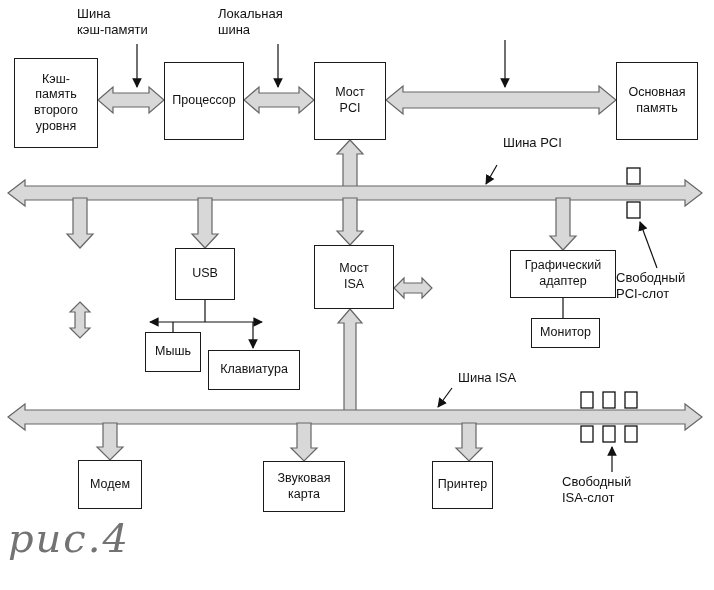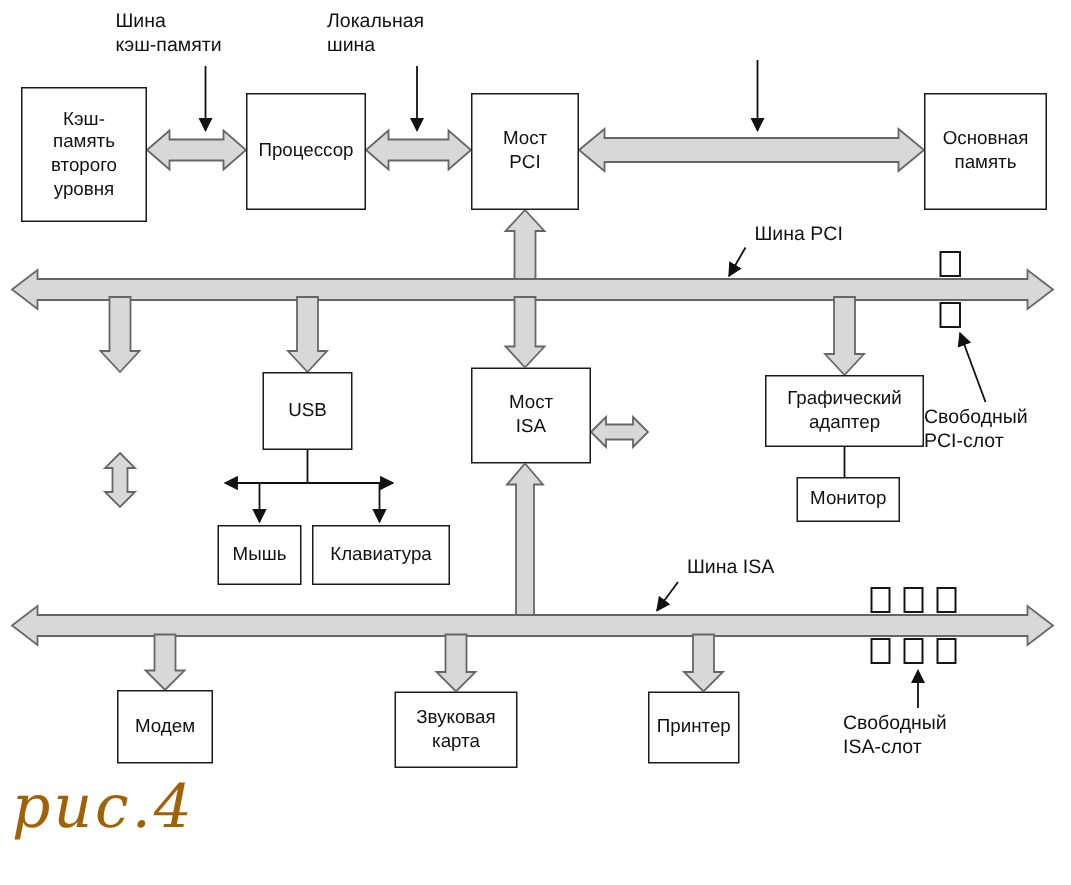--- a/index.html
+++ b/index.html
@@ -4,21 +4,21 @@
 <style>
   html,body{margin:0;padding:0;background:#fff;}
   .stage{position:relative;width:714px;height:590px;background:#fff;overflow:hidden;}
   #arrows{position:absolute;left:0;top:0;z-index:1;}
   .box{position:absolute;box-sizing:border-box;background:#fff;border:1.5px solid #1a1a1a;
        display:flex;align-items:center;justify-content:center;text-align:center;
        font:12.5px/1.25 "Liberation Sans",sans-serif;color:#111;white-space:pre-line;z-index:2;}
   .lbl{position:absolute;font:13px/1.25 "Liberation Sans",sans-serif;color:#111;
        white-space:pre-line;z-index:2;}
   .lbl.center{text-align:left;}
-  .caption{position:absolute;font:italic 40px/1 "DejaVu Serif",serif;color:#a16207;
+  .caption{position:absolute;font:italic 40px/1 "DejaVu Serif",serif;color:#737373;
        z-index:2;letter-spacing:2px;}
 </style>
 </head>
 <body>
 
 <div class="stage">
 
   <svg id="arrows" width="714" height="590">
     <defs>
       <marker id="ah" viewBox="0 0 10 10" refX="9" refY="5" markerWidth="8" markerHeight="8" orient="auto-start-reverse">
@@ -72,33 +72,33 @@
 PCI</div>
   <div class="box" style="left:616px;top:62px;width:82px;height:78px">Основная
 память</div>
 
   <div class="box" style="left:175px;top:248px;width:60px;height:52px">USB</div>
   <div class="box" style="left:314px;top:245px;width:80px;height:64px">Мост
 ISA</div>
   <div class="box" style="left:510px;top:250px;width:106px;height:48px">Графический
 адаптер</div>
   <div class="box" style="left:531px;top:318px;width:69px;height:30px">Монитор</div>
-  <div class="box" style="left:145px;top:350px;width:56px;height:40px">Мышь</div>
+  <div class="box" style="left:145px;top:332px;width:56px;height:40px">Мышь</div>
   <div class="box" style="left:208px;top:350px;width:92px;height:40px">Клавиатура</div>
 
   <div class="box" style="left:78px;top:460px;width:64px;height:49px">Модем</div>
   <div class="box" style="left:263px;top:461px;width:82px;height:51px">Звуковая
 карта</div>
   <div class="box" style="left:432px;top:461px;width:61px;height:48px">Принтер</div>
 
   <div class="lbl center" style="left:77px;top:6px;width:120px">Шина
 кэш-памяти</div>
   <div class="lbl center" style="left:218px;top:6px;width:120px">Локальная
 шина</div>
-  <div class="lbl" style="left:503px;top:148px;width:90px">Шина PCI</div>
+  <div class="lbl" style="left:503px;top:135px;width:90px">Шина PCI</div>
   <div class="lbl" style="left:458px;top:370px;width:90px">Шина ISA</div>
   <div class="lbl center" style="left:616px;top:270px;width:100px">Свободный
 PCI-слот</div>
   <div class="lbl center" style="left:562px;top:474px;width:106px">Свободный
 ISA-слот</div>
 
   <div class="caption" style="left:8px;top:518px">рис.4</div>
 </div>
 
 </body></html>

